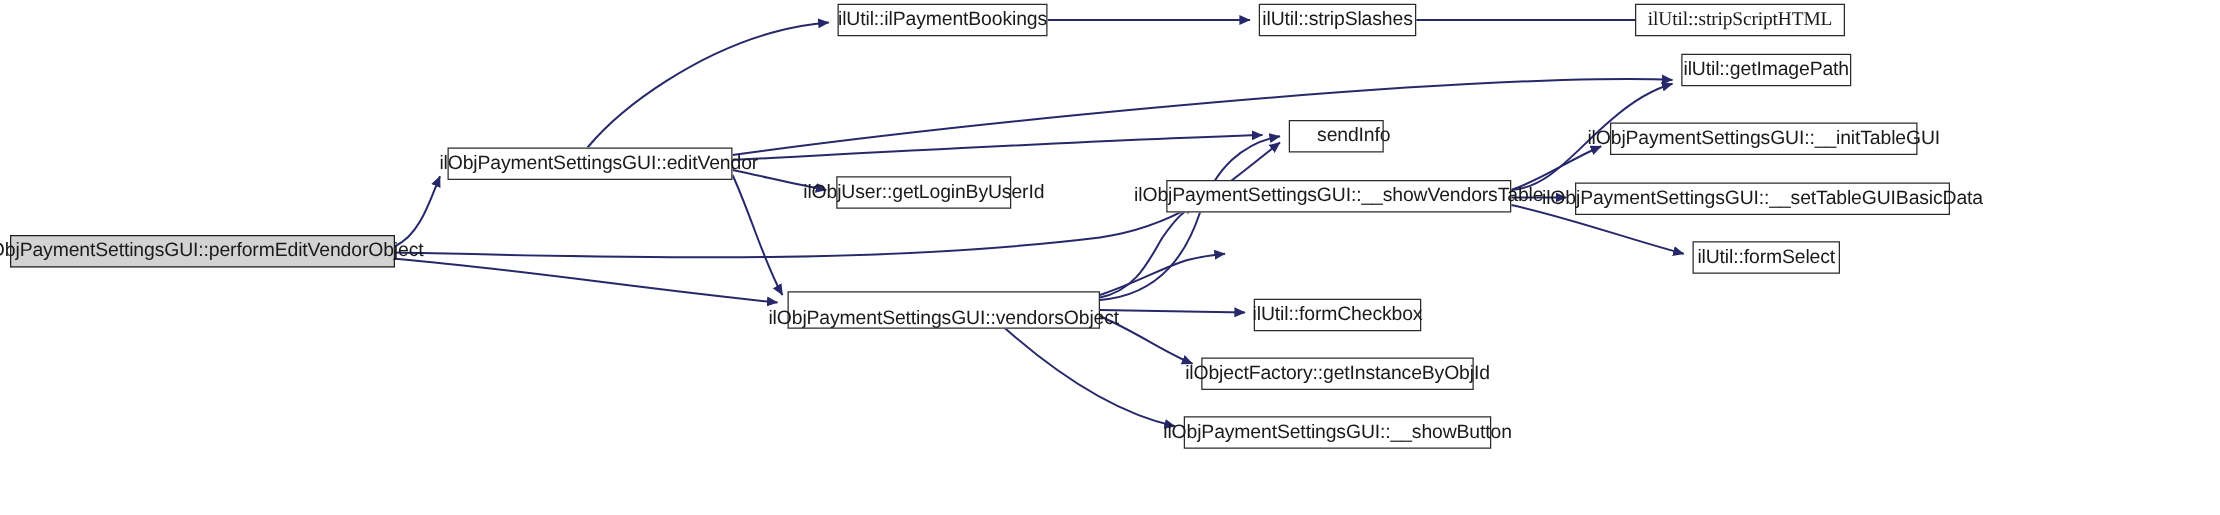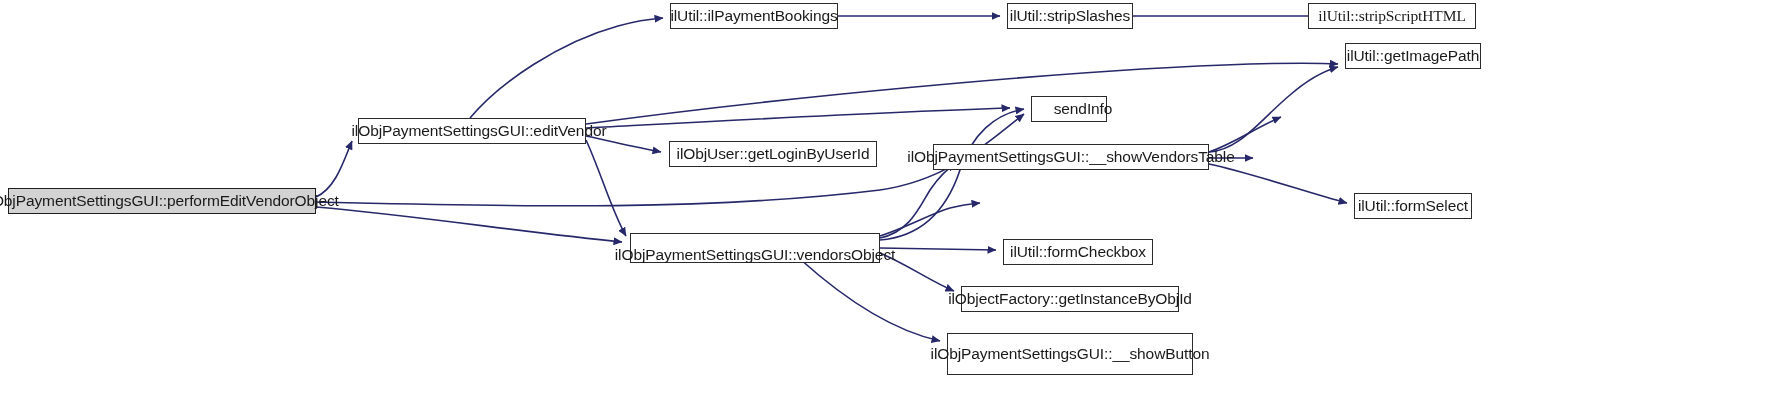--- a/index.html
+++ b/index.html
@@ -119,44 +119,50 @@
   </div>
 
   <div class="node" style="left:1345px;top:43px;width:136px;height:26px;">
     <span>ilUtil::getImagePath</span>
   </div>
 
   <div class="node" style="left:1031px;top:96px;width:76px;height:26px;padding-left:28px;">
     <span>sendInfo</span>
   </div>
 
-  <div class="node" style="left:669px;top:141px;width:208px;height:26px;">
+  <div class="node" style="left:669px;top:141px;width:140px;height:26px;">
     <span>ilObjUser::getLoginByUserId</span>
   </div>
 
   <div class="node" style="left:933px;top:144px;width:276px;height:26px;">
     <span>ilObjPaymentSettingsGUI::__showVendorsTable</span>
   </div>
 
+  <div class="node" style="left:1288px;top:98px;width:246px;height:26px;">
+    <span>ilObjPaymentSettingsGUI::__initTableGUI</span>
+  </div>
 
+  <div class="node" style="left:1260px;top:146px;width:300px;height:26px;">
+    <span>ilObjPaymentSettingsGUI::__setTableGUIBasicData</span>
+  </div>
 
   <div class="node" style="left:1354px;top:193px;width:118px;height:26px;">
     <span>ilUtil::formSelect</span>
   </div>
 
 
   <div class="node" style="left:630px;top:233px;width:250px;height:30px;align-items:flex-end;">
     <span>ilObjPaymentSettingsGUI::vendorsObject</span>
   </div>
 
-  <div class="node" style="left:1003px;top:239px;width:150px;height:26px;">
+  <div class="node" style="left:1003px;top:239px;width:134px;height:26px;">
     <span>ilUtil::formCheckbox</span>
   </div>
 
   <div class="node" style="left:961px;top:286px;width:218px;height:26px;">
     <span>ilObjectFactory::getInstanceByObjId</span>
   </div>
 
-  <div class="node" style="left:947px;top:333px;width:246px;height:42px;">
+  <div class="node" style="left:947px;top:333px;width:246px;height:26px;">
     <span>ilObjPaymentSettingsGUI::__showButton</span>
   </div>
 
 </div>
 
 </body></html>

